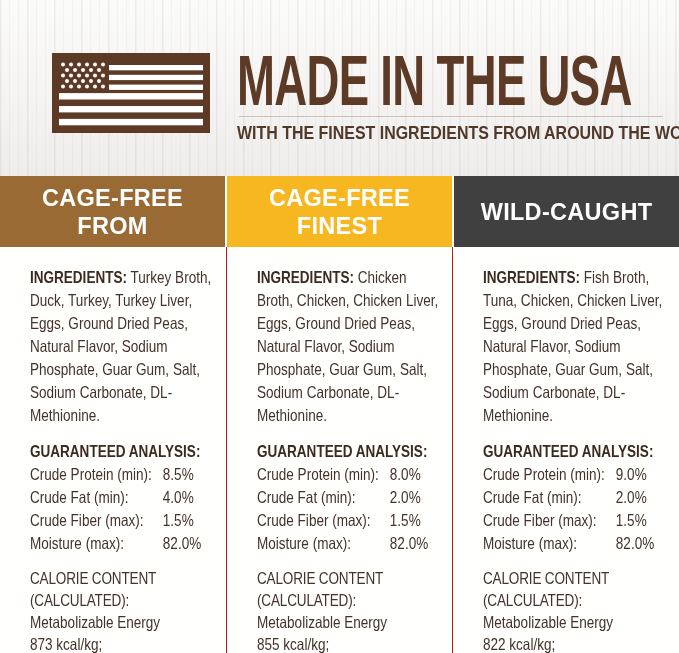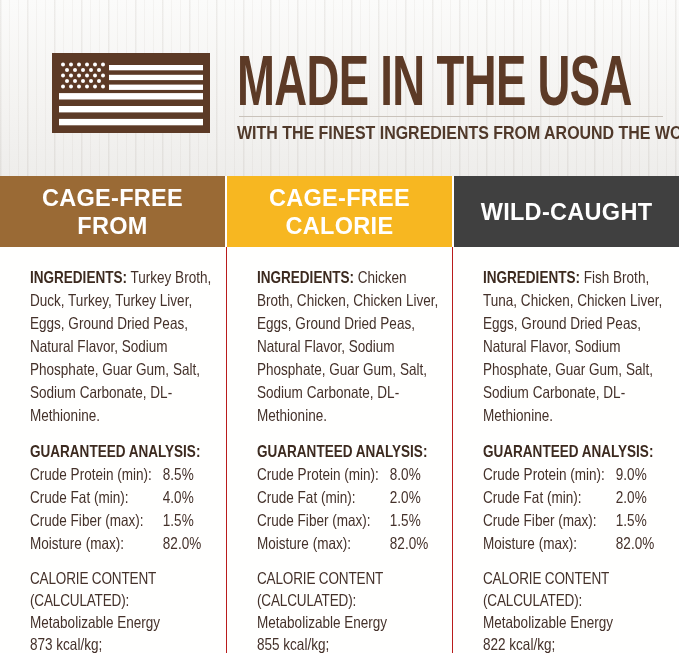--- a/index.html
+++ b/index.html
@@ -115,21 +115,21 @@
     </div>
   </div>
 
   <div class="bands">
     <div class="band band-0">
       <div>CAGE-FREE</div>
       <div>FROM</div>
     </div>
     <div class="band band-1">
       <div>CAGE-FREE</div>
-      <div>CALORIE</div>
+      <div>FINEST</div>
     </div>
     <div class="band band-2">
       <div>WILD-CAUGHT</div>
     </div>
   </div>
 
   <div class="body">
 
     <div class="col col-divider">
       <div class="cond">

